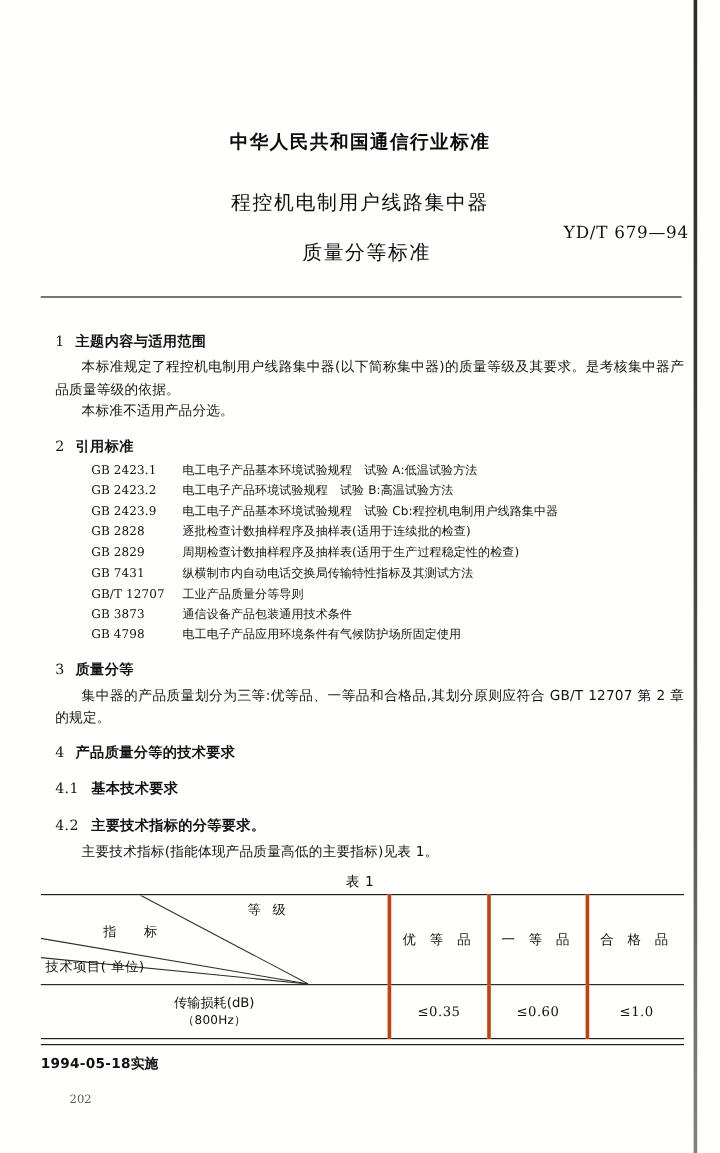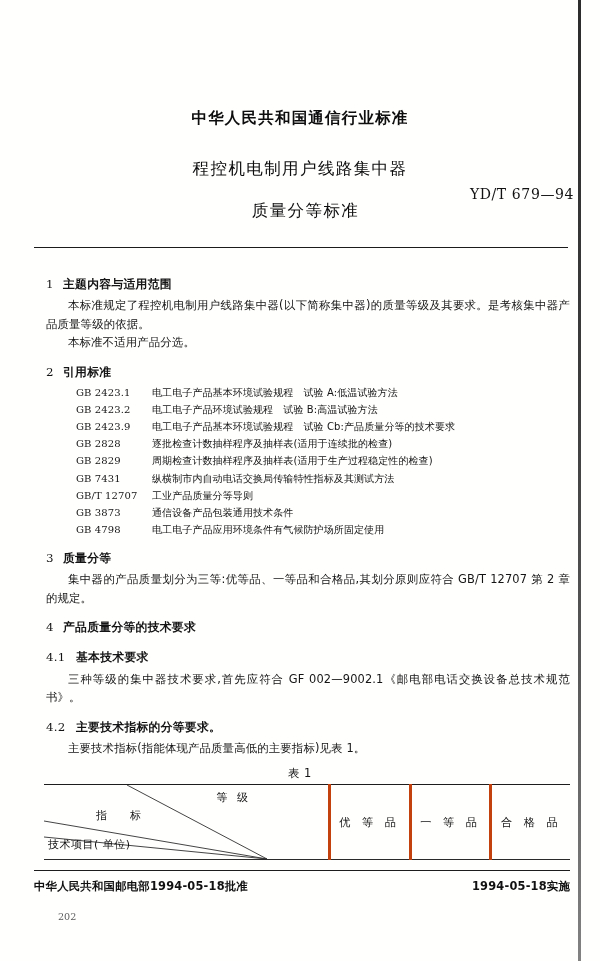--- a/index.html
+++ b/index.html
@@ -130,21 +130,21 @@
 
   
   .table-caption {
     text-align: center;
     font-size: 11.4px;
     margin-top: 9px;
     margin-bottom: 3px;
     letter-spacing: .5px;
   }
   .tbl-wrap {
-    margin: 0 30px 0 44px;
+    margin: 0 30px 0 34px;
     position: relative;
   }
   table.spec {
     width: 100%;
     border-collapse: collapse;
     font-size: 11px;
     color: #111;
   }
   table.spec td {
     border-left: 3px solid #c2410c;
@@ -258,42 +258,41 @@
       </div>
       <p class="para">本标准规定了程控机电制用户线路集中器(以下简称集中器)的质量等级及其要求。是考核集中器产品质量等级的依据。</p>
       <p class="para">本标准不适用产品分选。</p>
 
       <div class="clause-head">
         <span class="num">2</span><span>引用标准</span>
       </div>
       <ul class="ref-list">
         <li><span class="code">GB 2423.1</span><span>电工电子产品基本环境试验规程　试验 A:低温试验方法</span></li>
         <li><span class="code">GB 2423.2</span><span>电工电子产品环境试验规程　试验 B:高温试验方法</span></li>
-        <li><span class="code">GB 2423.9</span><span>电工电子产品基本环境试验规程　试验 Cb:产品质量分等的技术要求</span></li>
+        <li><span class="code">GB 2423.9</span><span>电工电子产品基本环境试验规程　试验 Cb:程控机电制用户线路集中器</span></li>
         <li><span class="code">GB 2828</span><span>逐批检查计数抽样程序及抽样表(适用于连续批的检查)</span></li>
         <li><span class="code">GB 2829</span><span>周期检查计数抽样程序及抽样表(适用于生产过程稳定性的检查)</span></li>
         <li><span class="code">GB 7431</span><span>纵横制市内自动电话交换局传输特性指标及其测试方法</span></li>
         <li><span class="code">GB/T 12707</span><span>工业产品质量分等导则</span></li>
         <li><span class="code">GB 3873</span><span>通信设备产品包装通用技术条件</span></li>
         <li><span class="code">GB 4798</span><span>电工电子产品应用环境条件有气候防护场所固定使用</span></li>
       </ul>
 
       <div class="clause-head">
         <span class="num">3</span><span>质量分等</span>
       </div>
       <p class="para">集中器的产品质量划分为三等:优等品、一等品和合格品,其划分原则应符合 GB/T 12707 第 2 章的规定。</p>
 
       <div class="clause-head">
         <span class="num">4</span><span>产品质量分等的技术要求</span>
       </div>
 
       <div class="clause-head sub">
         <span class="num">4.1</span><span>基本技术要求</span>
       </div>
-      <p class="para">三种等级的集中器技术要求,首先应符合 GF 002—9002.1《邮电部电话交换设备总技术规范书》。</p>
 
       <div class="clause-head sub">
         <span class="num">4.2</span><span>主要技术指标的分等要求。</span>
       </div>
       <p class="para">主要技术指标(指能体现产品质量高低的主要指标)见表 1。</p>
     </div>
 
     <div class="table-caption">表 1</div>
     <div class="tbl-wrap">
       <table class="spec">
@@ -308,24 +307,32 @@
                 </svg>
                 <span class="diag-label diag-grade">等 级</span>
                 <span class="diag-label diag-index">指　标</span>
                 <span class="diag-label diag-item">技术项目( 单位)</span>
               </div>
             </td>
             <td class="grade-cell midline">优 等 品</td>
             <td class="grade-cell midline">一 等 品</td>
             <td class="grade-cell midline edge-r">合 格 品</td>
           </tr>
+          <tr class="bot-line">
+            <td class="row-item edge-l">
+              <div>传输损耗(dB)</div>
+              <div class="sub">（800Hz）</div>
+            </td>
+            <td class="val-cell">≤0.35</td>
+            <td class="val-cell">≤0.60</td>
+            <td class="val-cell edge-r">≤1.0</td>
+          </tr>
         </tbody>
       </table>
     </div>
   </div>
 
   <div class="rule-bot"></div>
   <div class="footer">
-    <span>中华人民共和国邮电部1994-05-18批准</span>
     <span>1994-05-18实施</span>
   </div>
   <div class="page-num">202</div>
 </div>
 
 </body></html>

